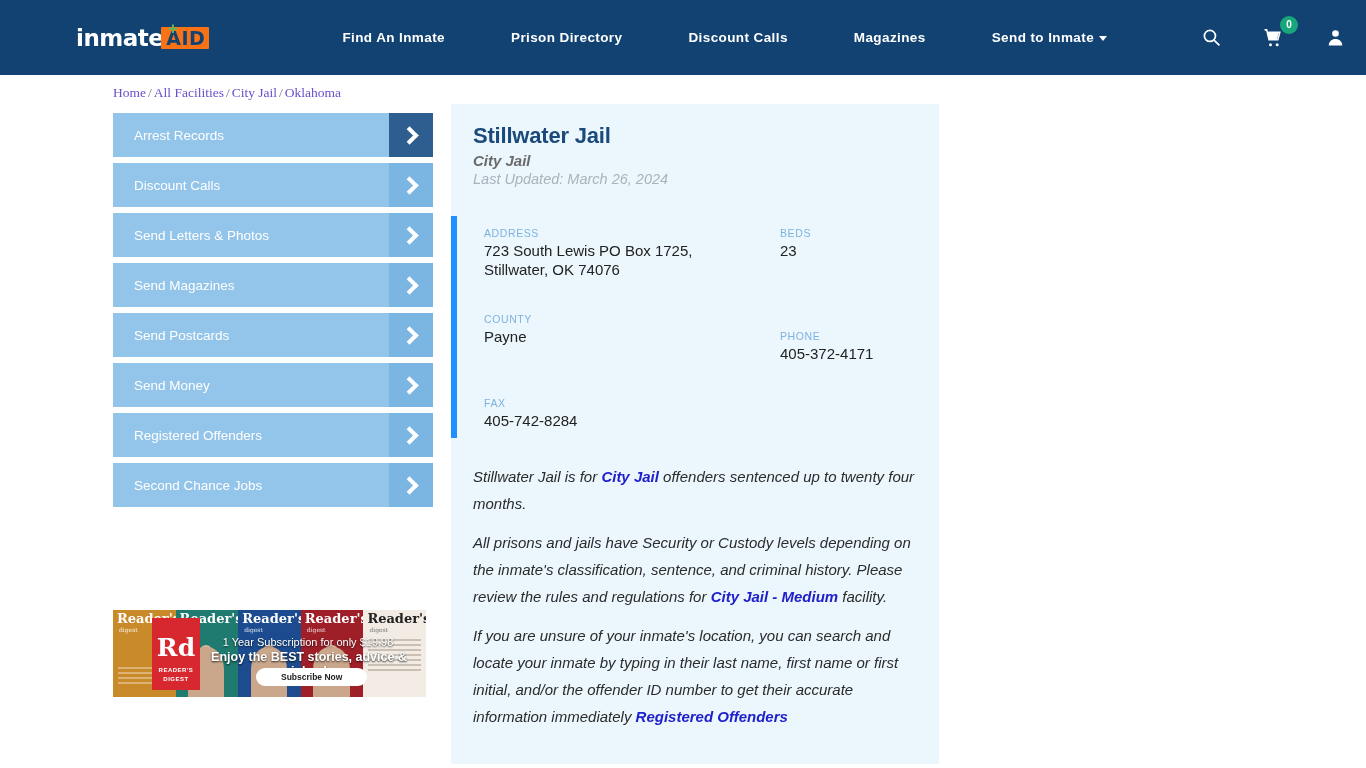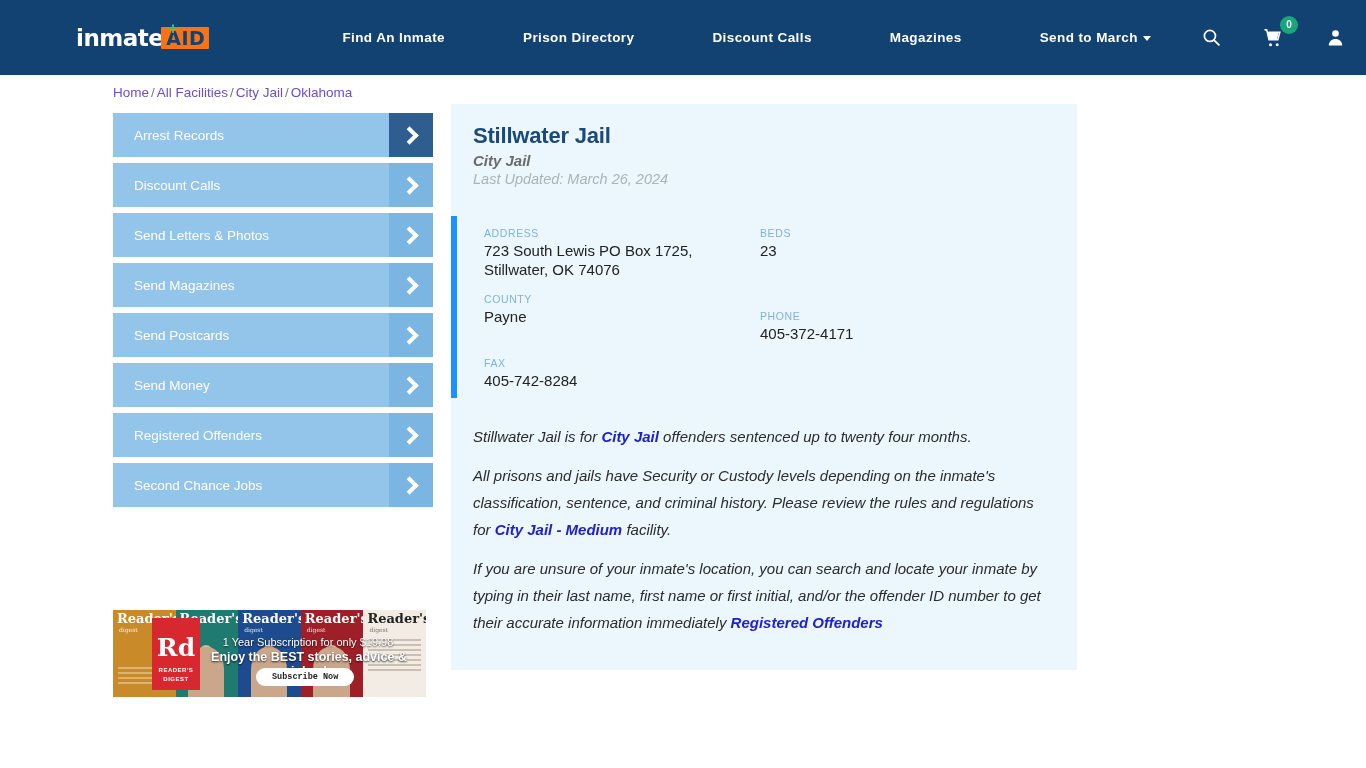--- a/index.html
+++ b/index.html
@@ -52,21 +52,21 @@
     color: #5cb85c;
     font-size: 17px;
     font-weight: bold;
     line-height: 1;
   }
 
   .mainnav {
     display: flex;
     align-items: flex-end;
     margin-left: 100px;
-    gap: 12px;
+    gap: 0px;
   }
   .navitem {
     color: #ffffff;
     font-size: 13.5px;
     font-weight: bold;
     letter-spacing: 0.4px;
     padding: 0 33px;
     white-space: nowrap;
     cursor: pointer;
     font-family: "Liberation Sans", sans-serif;
@@ -112,21 +112,21 @@
   .page {
     position: relative;
     width: 1366px;
   }
   .breadcrumb {
     position: absolute;
     left: 113px;
     top: 10px;
     font-size: 13.5px;
     color: #333;
-    font-family: Liberation Sans, sans-serif;
+    font-family: Liberation Serif, serif;
   }
   .breadcrumb a {
     color: #6c4ecb;
     text-decoration: none;
   }
   .breadcrumb .sep { color: #777; padding: 0 2px; }
 
   
   .sidebar {
     position: absolute;
@@ -276,31 +276,31 @@
     font-family: "Liberation Sans", sans-serif;
     text-shadow: 0 1px 2px rgba(0,0,0,.8);
   }
   .ad-cta {
     position: absolute;
     left: 143px; top: 58px;
     background: #ffffff;
     color: #222;
     font-size: 8.5px;
     font-weight: bold;
-    padding: 4px 16px;
+    padding: 4px 25px;
     border-radius: 11px;
-    font-family: Liberation Mono, monospace;
+    font-family: Liberation Sans, sans-serif;
   }
 
   
   .card {
     position: absolute;
     left: 451px;
     top: 29px;
-    width: 626px;
+    width: 488px;
     background: #ebf7fd;
     padding: 19px 0 18px 0;
   }
   .card-head { padding: 0 22px; }
   .facility-name {
     font-size: 22px;
     font-weight: bold;
     color: #1b4a7a;
     margin: 0 0 3px 0;
     letter-spacing: -0.2px;
@@ -321,20 +321,21 @@
 
   .info-block {
     margin: 29px 0 0 0;
     border-left: 6px solid #1e90ff;
     padding: 11px 0 8px 27px;
   }
   .info-grid {
     display: grid;
     grid-template-columns: 276px 1fr;
     row-gap: 0px;
+    gap: 20px;
   }
   .ilabel {
     font-size: 10.5px;
     color: #7fb2e0;
     letter-spacing: 0.6px;
     text-transform: uppercase;
     margin-bottom: 2px;
   }
   .ivalue {
     font-size: 15px;
@@ -369,21 +370,21 @@
     <span class="logo-inmate">inmate</span>
     <span class="logo-aid-box">AID</span>
     <span class="logo-plus">+</span>
   </div>
 
   <nav class="mainnav">
     <div class="navitem"><span>Find An Inmate</span></div>
     <div class="navitem"><span>Prison Directory</span></div>
     <div class="navitem"><span>Discount Calls</span></div>
     <div class="navitem"><span>Magazines</span></div>
-    <div class="navitem"><span>Send to March</span><span class="navcaret"></span></div>
+    <div class="navitem"><span>Send to Inmate</span><span class="navcaret"></span></div>
   </nav>
 
   <div class="header-icons">
     <div class="hicon">
       <svg width="19" height="19" viewBox="0 0 24 24" fill="none" stroke="#ffffff" stroke-width="2.2">
         <circle cx="10" cy="10" r="7"></circle>
         <line x1="15.2" y1="15.2" x2="22" y2="22"></line>
       </svg>
     </div>
     <div class="hicon">

